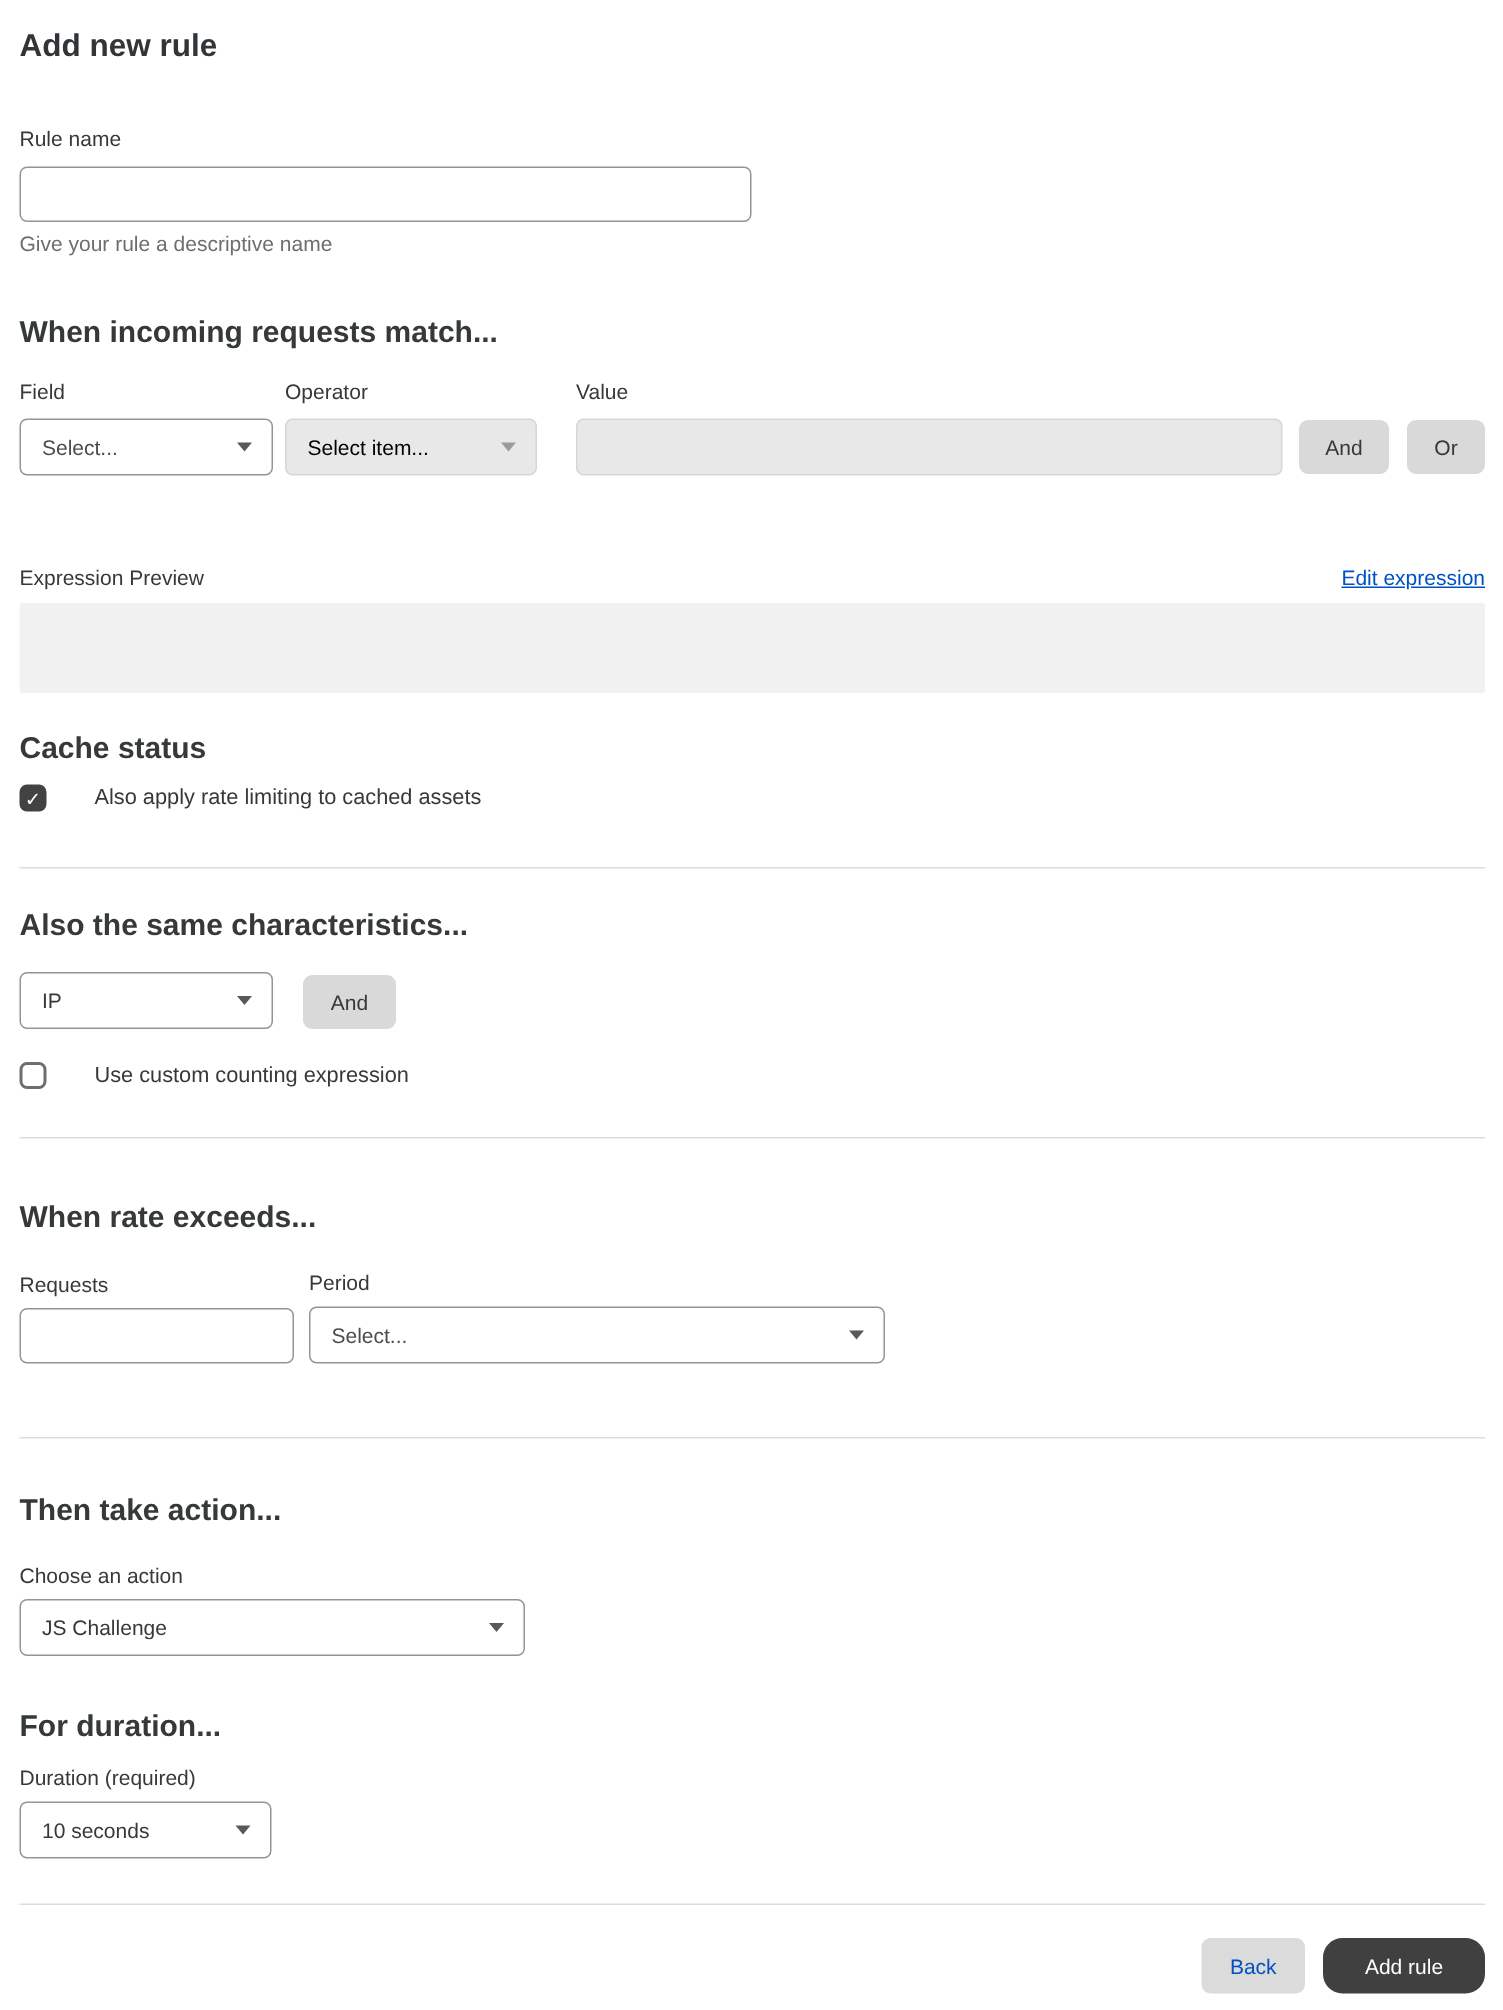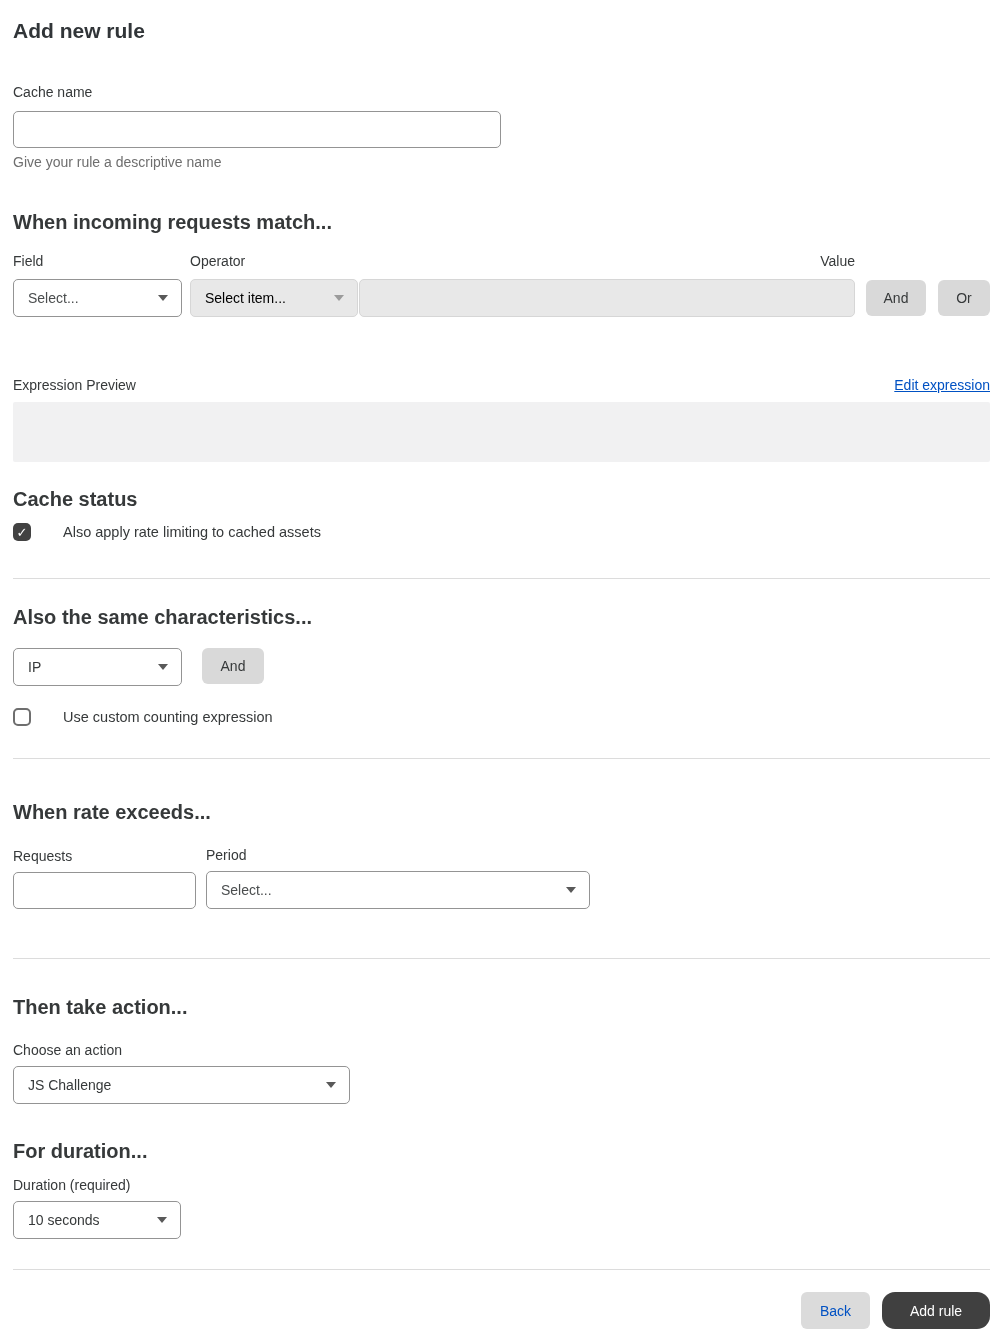--- a/index.html
+++ b/index.html
@@ -74,21 +74,21 @@
   }
   .btn-gray { background: #d9d9d9; color: #36393a; }
   .btn-back { background: #dbdbdb; color: #0051c3; width: 69px; height: 37px; }
   .btn-primary { background: #404040; color: #ffffff; width: 108px; height: 37px; border-radius: 13px; }
 
   .match-row { display: flex; align-items: flex-end; margin-top: 21px; }
   .col { display: flex; flex-direction: column; }
   .col .field-label { margin-bottom: 9px; }
   .col-field { width: 169px; }
   .col-operator { width: 168px; margin-left: 8px; }
-  .col-value { flex: 1; margin-left: 1px; align-items: flex-end; }
+  .col-value { flex: 1; margin-left: 26px; }
   .btn-and { width: 60px; margin-left: 11px; margin-bottom: 1px; }
   .btn-or { width: 52px; margin-left: 12px; margin-bottom: 1px; }
 
   .expr-header {
     margin-top: 59px; height: 18px;
     display: flex; align-items: center; justify-content: space-between;
   }
   .link {
     font-size: 14px; color: #0051c3; text-decoration: underline;
     cursor: pointer;
@@ -108,21 +108,21 @@
   }
   .checkbox.checked { background: #424242; }
   .checkbox.checked .check-glyph {
     color: #ffffff; font-size: 13px; font-weight: bold; line-height: 1;
   }
   .checkbox.unchecked { background: #ffffff; border: 2px solid #6e6e6e; }
   .checkbox-label { font-size: 14.5px; color: #36393a; margin-left: 32px; }
 
   .divider { border: none; border-top: 1px solid #dcdcdc; height: 0; }
 
-  .char-row { display: flex; align-items: flex-start; margin-top: 21px; }
+  .char-row { display: flex; align-items: flex-end; margin-top: 21px; }
   .char-select { width: 169px; }
   .char-and { width: 62px; height: 36px; margin-left: 20px; }
 
   .rate-row { display: flex; align-items: flex-end; margin-top: 25px; }
   .col .field-label.tight { margin-bottom: 7px; }
   .col-requests { width: 183px; }
   .col-requests input { width: 183px; }
   .col-period { width: 384px; margin-left: 10px; }
 
   .action-label { margin-top: 25px; }
@@ -151,21 +151,21 @@
   .mt-h2-duration { margin-top: 37px; }
   .mt-div-4 { margin-top: 30px; }
 </style>
 </head>
 <body>
 
 <div class="container">
 
   <h1 class="page-title">Add new rule</h1>
 
-  <label class="field-label mt-label-rule">Cache name</label>
+  <label class="field-label mt-label-rule">Rule name</label>
   <input class="text-input mt-input-rule" type="text" value="" style="">
   <div class="helper-text">Give your rule a descriptive name</div>
 
   <h2 class="section-heading mt-h2-match">When incoming requests match...</h2>
 
   <div class="match-row">
     <div class="col col-field">
       <span class="field-label">Field</span>
       <div class="select">
         <span class="select-value">Select...</span>

